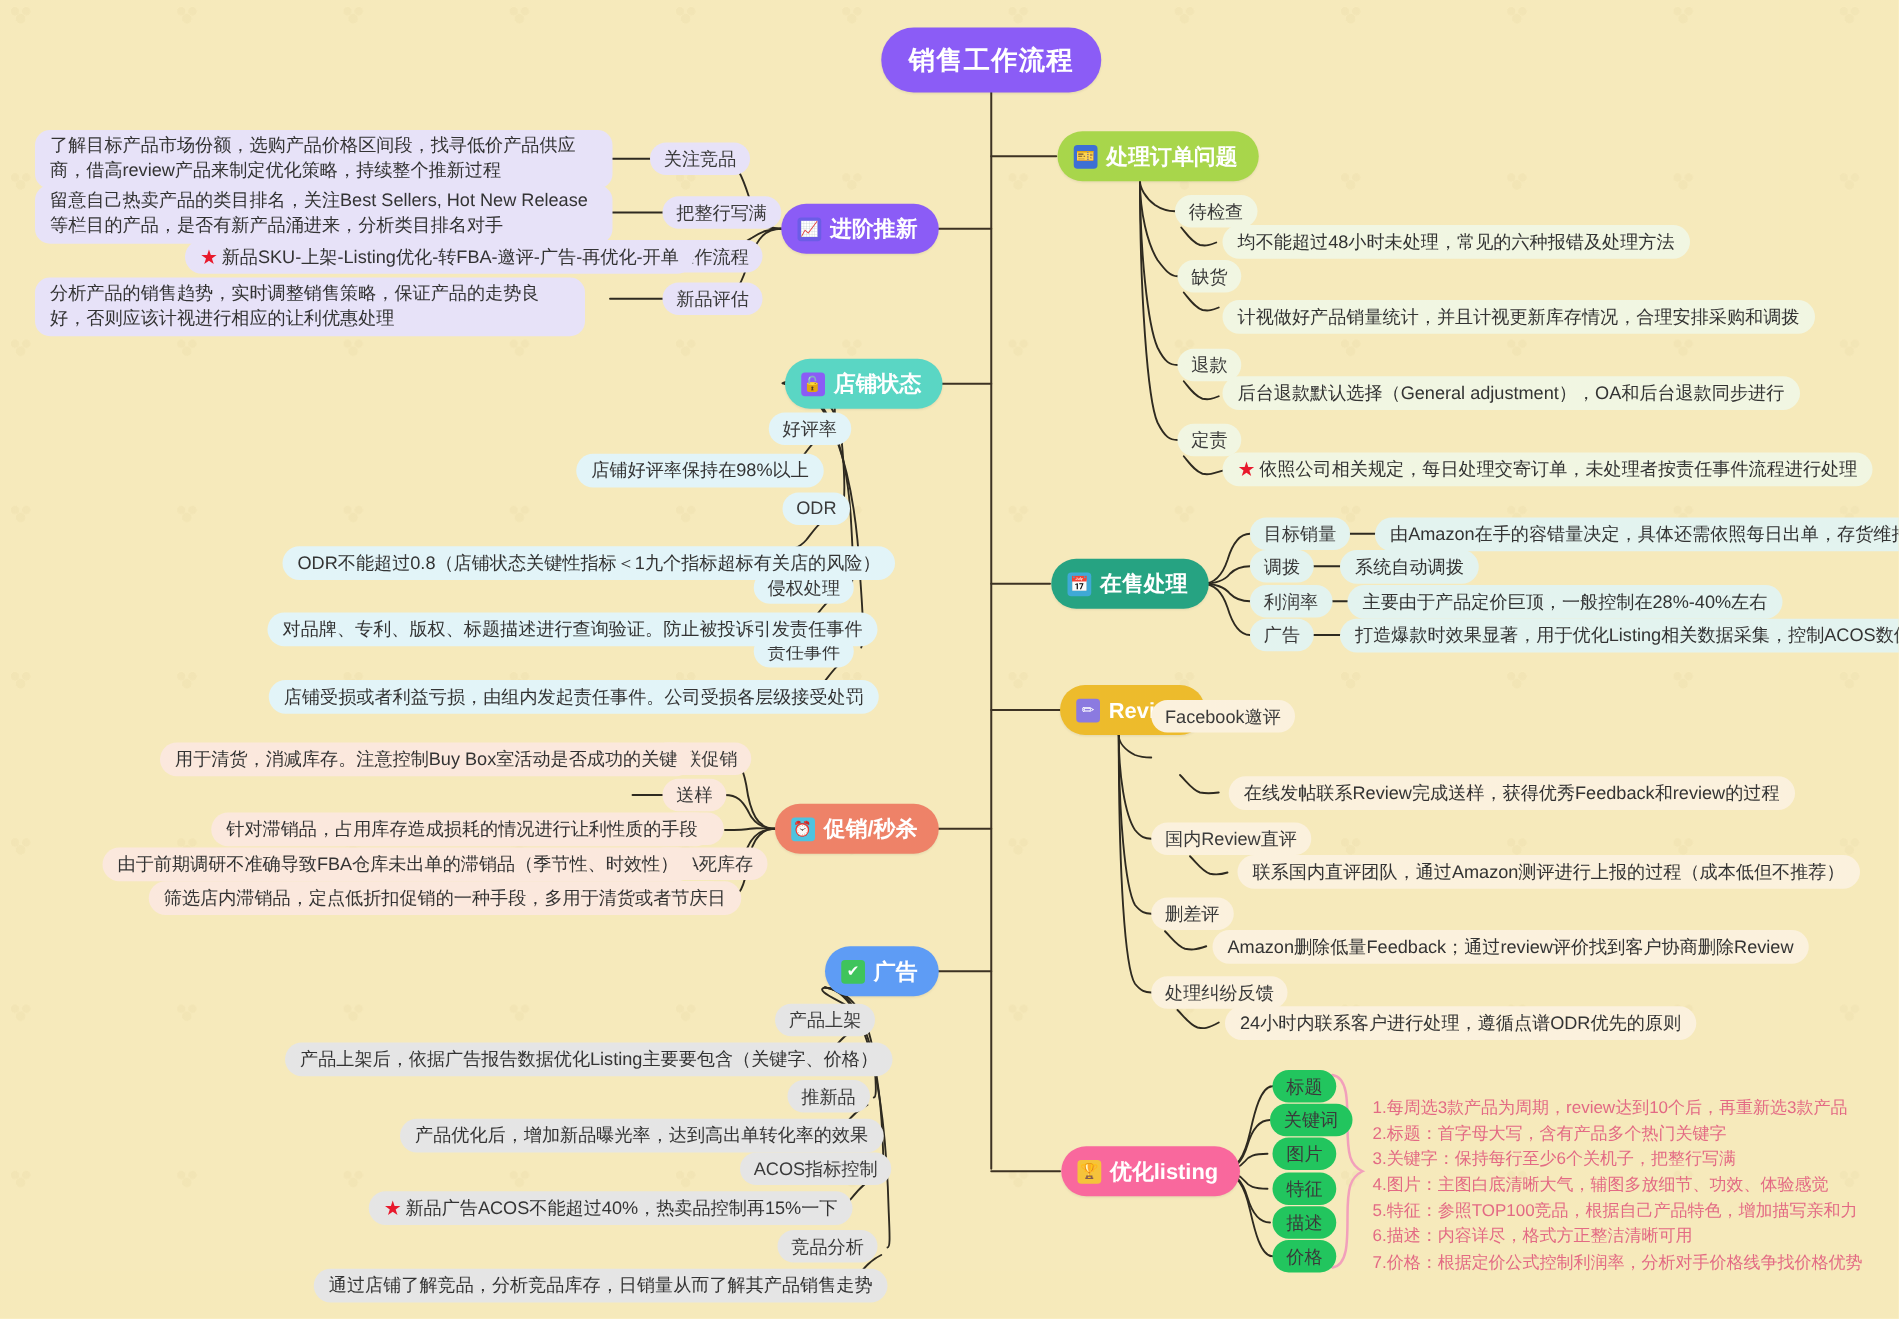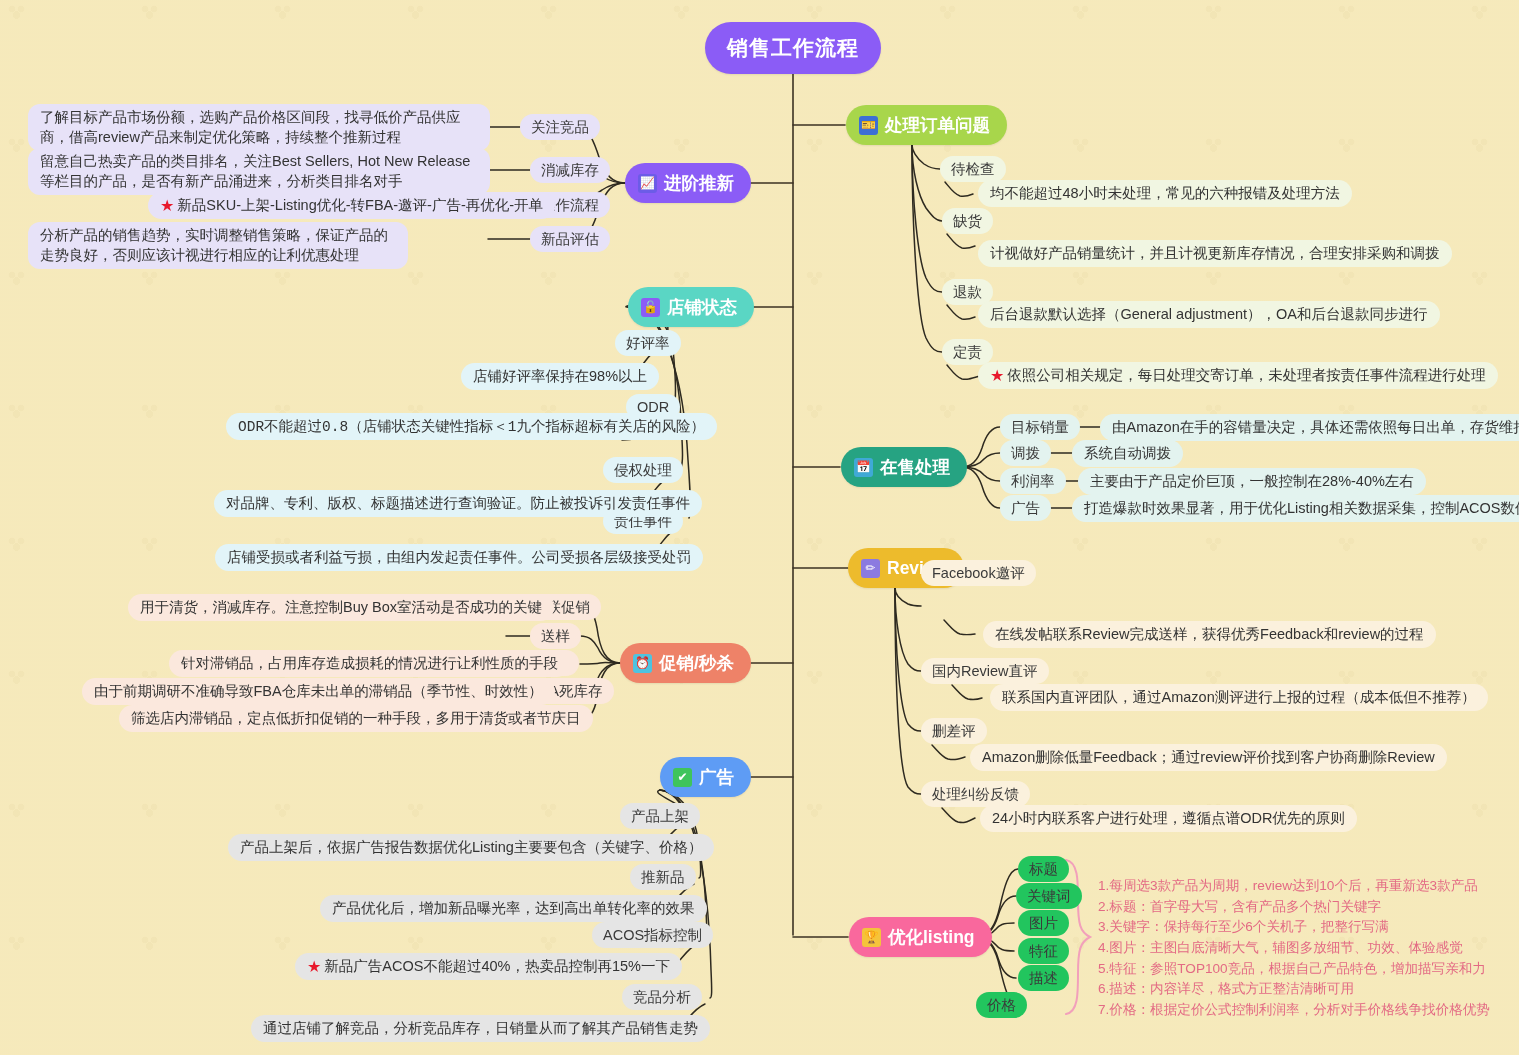--- a/index.html
+++ b/index.html
@@ -233,60 +233,60 @@
 
   <div class="branch" style="left:849px; top:917px; background:#f9689d;">
     <span class="bicon" style="background:#f5c33b;color:#fff;">🏆</span>
     <span>优化listing</span>
   </div>
 
   <div class="sub t-violet" style="left:520px; top:114px;">
       <span>关注竞品</span>
     </div>
   <div class="sub t-violet" style="left:530px; top:157px;">
-      <span>消减库存</span>
+      <span>把整行写满</span>
     </div>
   <div class="sub t-violet" style="left:530px; top:192px;">
       <span>操作流程</span>
     </div>
   <div class="sub t-violet" style="left:530px; top:226px;">
       <span>新品评估</span>
     </div>
 
   <div class="leaf two t-violet" style="left:28px; top:104px; width:462px;justify-content:flex-end;">
       <span class="txt">了解目标产品市场份额，选购产品价格区间段，找寻低价产品供应商，借高review产品来制定优化策略，持续整个推新过程</span>
     </div>
   <div class="leaf two t-violet" style="left:28px; top:148px; width:462px;">
       <span class="txt">留意自己热卖产品的类目排名，关注Best Sellers, Hot New Release等栏目的产品，是否有新产品涌进来，分析类目排名对手</span>
     </div>
   <div class="leaf t-violet" style="left:148px; top:192px;">
       <span class="star">★</span>
       <span class="txt">新品SKU-上架-Listing优化-转FBA-邀评-广告-再优化-开单</span>
     </div>
-  <div class="leaf two t-violet" style="left:28px; top:222px; width:380px;">
+  <div class="leaf two t-violet" style="left:28px; top:222px; width:440px;">
       <span class="txt">分析产品的销售趋势，实时调整销售策略，保证产品的走势良好，否则应该计视进行相应的让利优惠处理</span>
     </div>
 
   <div class="sub t-cyan" style="left:615px; top:330px;">
       <span>好评率</span>
     </div>
   <div class="sub t-cyan" style="left:626px; top:394px;">
       <span>ODR</span>
     </div>
   <div class="sub t-cyan" style="left:603px; top:457px;">
       <span>侵权处理</span>
     </div>
   <div class="sub t-cyan" style="left:603px; top:508px;">
       <span>责任事件</span>
     </div>
 
   <div class="leaf t-cyan" style="left:461px; top:363px;">
       <span class="txt">店铺好评率保持在98%以上</span>
     </div>
-  <div class="leaf t-cyan" style="left:226px; top:413px;font-family:Liberation Mono, monospace;">
+  <div class="leaf t-cyan" style="left:226px; top:437px;">
       <span class="txt">ODR不能超过0.8（店铺状态关键性指标＜1九个指标超标有关店的风险）</span>
     </div>
   <div class="leaf t-cyan" style="left:214px; top:490px;">
       <span class="txt">对品牌、专利、版权、标题描述进行查询验证。防止被投诉引发责任事件</span>
     </div>
   <div class="leaf t-cyan" style="left:215px; top:544px;">
       <span class="txt">店铺受损或者利益亏损，由组内发起责任事件。公司受损各层级接受处罚</span>
     </div>
 
   <div class="sub t-peach" style="left:521px; top:594px;">
@@ -432,21 +432,21 @@
     </div>
   <div class="sub t-pink" style="left:1018px; top:910px;">
       <span>图片</span>
     </div>
   <div class="sub t-pink" style="left:1018px; top:938px;">
       <span>特征</span>
     </div>
   <div class="sub t-pink" style="left:1018px; top:965px;justify-content:center;">
       <span>描述</span>
     </div>
-  <div class="sub t-pink" style="left:976px; top:992px;">
+  <div class="sub t-pink" style="left:1018px; top:992px;">
       <span>价格</span>
     </div>
 
   <div class="redlist">
     <div>1.每周选3款产品为周期，review达到10个后，再重新选3款产品</div>
     <div>2.标题：首字母大写，含有产品多个热门关键字</div>
     <div>3.关键字：保持每行至少6个关机子，把整行写满</div>
     <div>4.图片：主图白底清晰大气，辅图多放细节、功效、体验感觉</div>
     <div>5.特征：参照TOP100竞品，根据自己产品特色，增加描写亲和力</div>
     <div>6.描述：内容详尽，格式方正整洁清晰可用</div>

